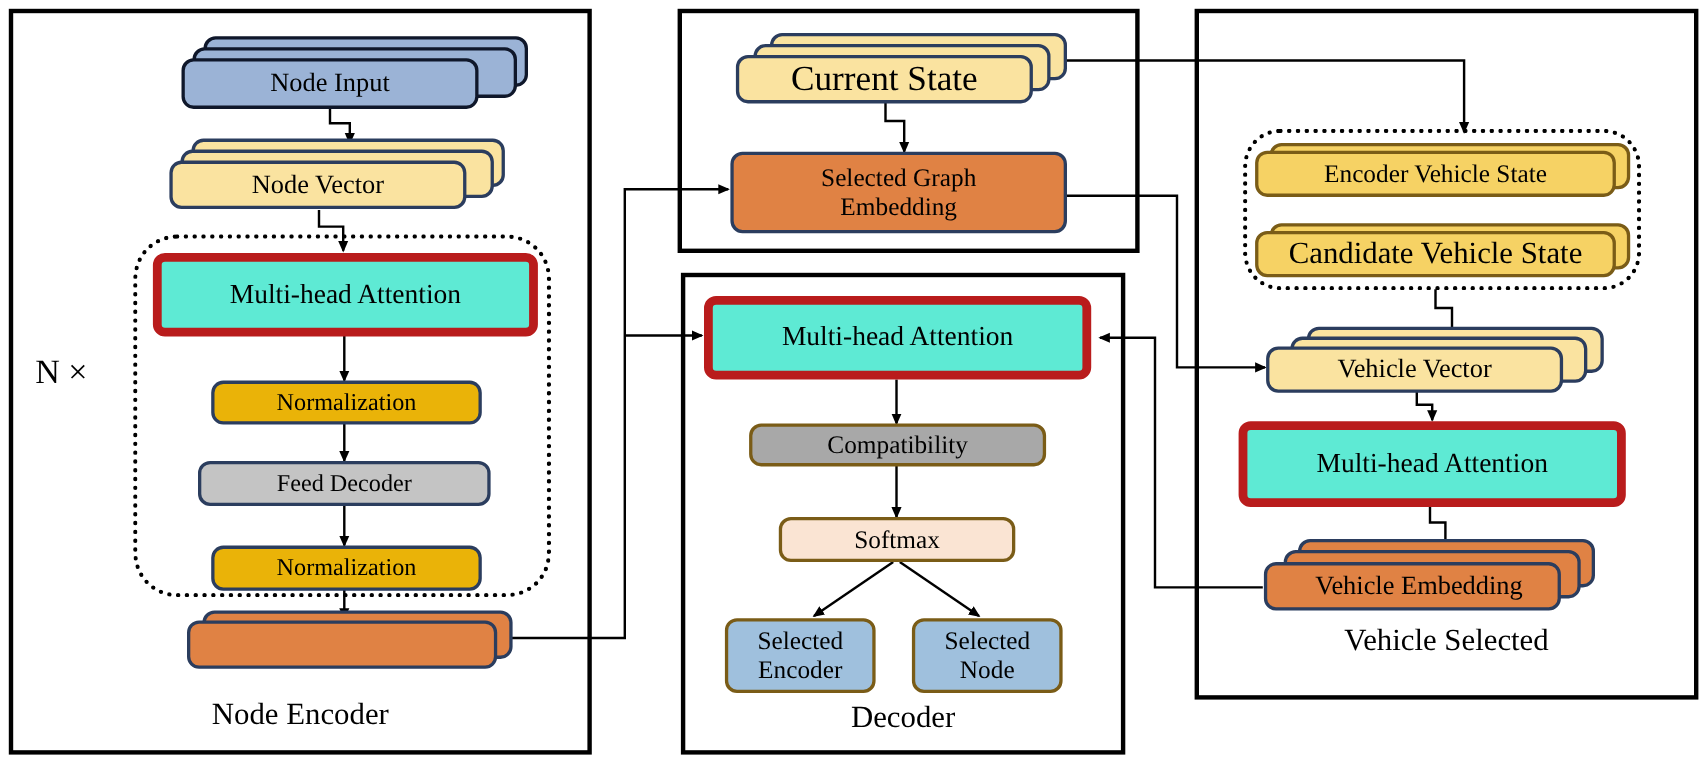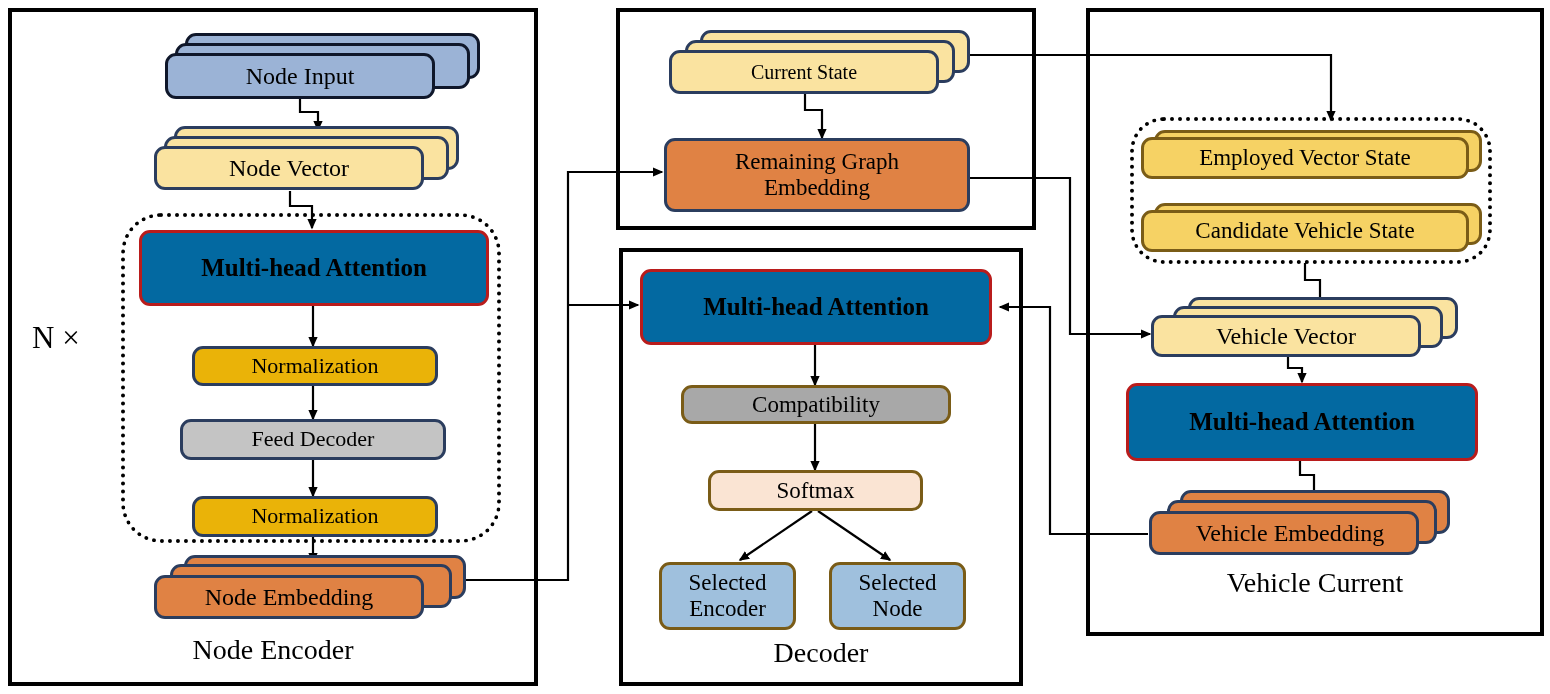--- a/index.html
+++ b/index.html
@@ -17,21 +17,21 @@
   
   .box{position:absolute;box-sizing:border-box;display:flex;align-items:center;
        justify-content:center;text-align:center;border-radius:11px;
        font-family:"Liberation Serif","DejaVu Serif",serif;color:#000;line-height:1.12;}
   .stack{position:absolute;box-sizing:border-box;border-radius:11px;}
 
   
   .c-blue   {background:#9BB3D6;border:3px solid #0f172a;}
   .c-yellow {background:#FAE3A0;border:3px solid #2B3D5E;}
   .c-orange {background:#E08244;border:3px solid #2B3D5E;}
-  .c-green  {background:#0369a1;border:3px solid #b91c1c;font-weight:bold;}
+  .c-green  {background:#5eead4;border:8px solid #b91c1c;}
   .c-peach  {background:#eab308;border:3px solid #2B3D5E;}
   .c-gray   {background:#C4C4C4;border:3px solid #2B3D5E;}
   .c-gray2  {background:#A8A8A8;border:3px solid #7A5C17;}
   .c-soft   {background:#FAE4D3;border:3px solid #7A5C17;}
   .c-selblue{background:#9FC0DD;border:3px solid #7A5C17;}
   .c-vstate {background:#F6D264;border:3px solid #7A5C17;}
 
   .caption{position:absolute;font-family:"Liberation Serif","DejaVu Serif",serif;
            color:#000;text-align:center;white-space:nowrap;}
   .nlabel{position:absolute;font-family:"Liberation Serif","DejaVu Serif",serif;color:#000;white-space:nowrap;}
@@ -113,30 +113,29 @@
   <div class="box c-green" style="left:139px;top:230px;width:350px;height:76px;font-size:25px;">Multi-head Attention</div>
 
   <div class="box c-peach" style="left:192px;top:346px;width:246px;height:40px;font-size:22px;">Normalization</div>
 
   <div class="box c-gray" style="left:180px;top:419px;width:266px;height:41px;font-size:22px;">Feed Decoder</div>
 
   <div class="box c-peach" style="left:192px;top:496px;width:246px;height:41px;font-size:22px;">Normalization</div>
 
   <div class="stack c-orange" style="left:184px;top:555px;width:282px;height:44px;"></div>
   <div class="stack c-orange" style="left:170px;top:564px;width:282px;height:44px;"></div>
-  <div class="box c-orange" style="left:154px;top:575px;width:270px;height:44px;font-size:24px;">Node Embedding</div>
 
   <div class="caption" style="left:0px;top:634px;width:546px;font-size:28px;">Node Encoder</div>
 
   <div class="stack c-yellow" style="left:700px;top:30px;width:270px;height:43px;"></div>
   <div class="stack c-yellow" style="left:685px;top:40px;width:270px;height:43px;"></div>
-  <div class="box c-yellow" style="left:669px;top:50px;width:270px;height:44px;font-size:20px;">Current State</div>
+  <div class="box c-yellow" style="left:669px;top:50px;width:270px;height:44px;font-size:32px;">Current State</div>
 
   <div class="box c-orange" style="left:664px;top:138px;width:306px;height:74px;font-size:23px;flex-direction:column;">
-    <span>Remaining Graph</span>
+    <span>Selected Graph</span>
     <span>Embedding</span>
   </div>
 
   <div class="box c-green" style="left:640px;top:269px;width:352px;height:76px;font-size:25px;">Multi-head Attention</div>
 
   <div class="box c-soft" style="left:708px;top:470px;width:215px;height:41px;font-size:23px;">Softmax</div>
 
   <div class="box c-gray2" style="left:681px;top:385px;width:270px;height:39px;font-size:23px;">Compatibility</div>
 
   <div class="box c-selblue" style="left:659px;top:562px;width:137px;height:68px;font-size:23px;flex-direction:column;">
@@ -147,30 +146,30 @@
   <div class="box c-selblue" style="left:829px;top:562px;width:137px;height:68px;font-size:23px;flex-direction:column;">
     <span>Selected</span>
     <span>Node</span>
   </div>
 
   <div class="caption" style="left:619px;top:637px;width:404px;font-size:28px;">Decoder</div>
 
   <div class="dotgroup2" style="left:1130px;top:117px;width:362px;height:147px;"></div>
 
   <div class="stack c-vstate" style="left:1154px;top:130px;width:328px;height:42px;"></div>
-  <div class="box c-vstate" style="left:1141px;top:137px;width:328px;height:42px;font-size:23px;">Employed Vector State</div>
+  <div class="box c-vstate" style="left:1141px;top:137px;width:328px;height:42px;font-size:23px;">Encoder Vehicle State</div>
 
   <div class="stack c-vstate" style="left:1154px;top:203px;width:328px;height:42px;"></div>
-  <div class="box c-vstate" style="left:1141px;top:210px;width:328px;height:42px;font-size:23px;">Candidate Vehicle State</div>
+  <div class="box c-vstate" style="left:1141px;top:210px;width:328px;height:42px;font-size:28px;">Candidate Vehicle State</div>
 
   <div class="stack c-yellow" style="left:1188px;top:297px;width:270px;height:42px;"></div>
   <div class="stack c-yellow" style="left:1173px;top:306px;width:270px;height:42px;"></div>
   <div class="box c-yellow" style="left:1151px;top:315px;width:270px;height:42px;font-size:24px;">Vehicle Vector</div>
 
   <div class="box c-green" style="left:1126px;top:383px;width:352px;height:78px;font-size:25px;">Multi-head Attention</div>
 
   <div class="stack c-orange" style="left:1180px;top:490px;width:270px;height:44px;"></div>
   <div class="stack c-orange" style="left:1167px;top:500px;width:270px;height:44px;"></div>
   <div class="box c-orange" style="left:1149px;top:511px;width:270px;height:44px;font-size:24px;padding-left:12px;">Vehicle Embedding</div>
 
-  <div class="caption" style="left:1086px;top:567px;width:458px;font-size:28px;">Vehicle Current</div>
+  <div class="caption" style="left:1086px;top:567px;width:458px;font-size:28px;">Vehicle Selected</div>
 
 </div>
 
 </body></html>

